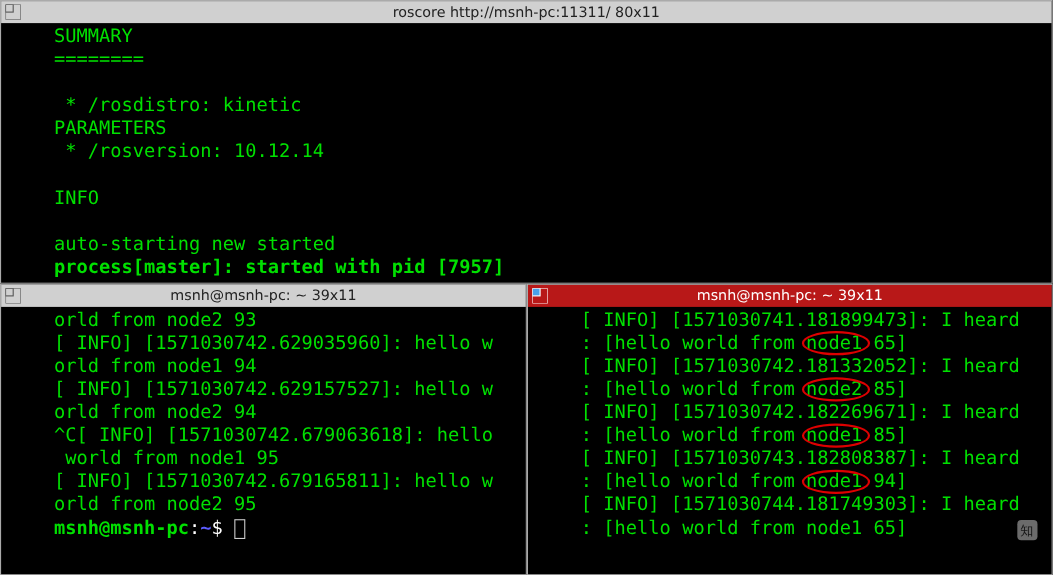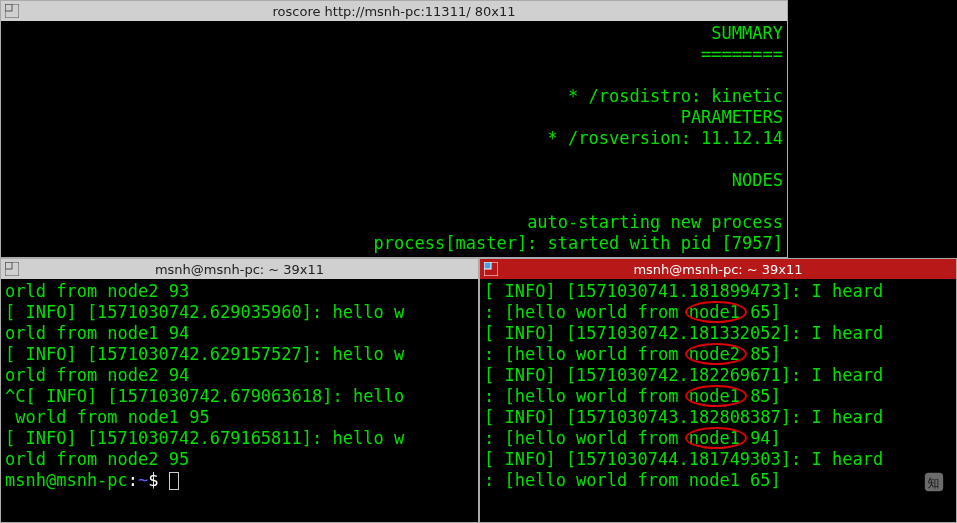--- a/index.html
+++ b/index.html
@@ -44,22 +44,23 @@
   transform: translateX(-50%);
   white-space: nowrap;
 }
 .term-body {
   padding: 2px 4px;
   color: #00e000;
   line-height: 21px;
   white-space: pre;
   font-weight: normal;
   overflow: hidden;
+  margin-left: 44px;
 }
-.bold { font-weight: normal; }
+.bold { font-weight: bold; }
 .prompt-white { color: #fff; }
 .cursor {
   display: inline-block;
   width: 10px;
   height: 18px;
   border: 1px solid #ccc;
   vertical-align: text-bottom;
 }
 .annot {
   position: absolute;
@@ -78,31 +79,31 @@
   pointer-events: none;
   display: flex;
   align-items: center;
   gap: 6px;
 }
 .watermark svg { opacity: 0.7; }
 </style>
 </head>
 <body>
 
-<div class="pane" style="left:0; top:0; width:788px; height:258px;text-align:right;">
+<div class="pane" style="left:0; top:0; width:957px; height:258px;">
   <div class="titlebar">
     <span class="tileicon">
       <svg width="14" height="14" viewBox="0 0 14 14">
           <rect x="0" y="0" width="14" height="14" fill="none" stroke="#555" stroke-width="1"></rect>
           <rect x="0" y="0" width="7" height="7" fill="none" stroke="#555" stroke-width="1"></rect>
         </svg>
     </span>
     <span class="title-text">roscore http://msnh-pc:11311/ 80x11</span>
   </div>
-  <div class="term-body" id="top-body"><div>SUMMARY</div><div>========</div><div>&nbsp;</div><div> * /rosdistro: kinetic</div><div>PARAMETERS</div><div> * /rosversion: 11.12.14</div><div>&nbsp;</div><div>NODES</div><div>&nbsp;</div><div>auto-starting new process</div><div class="bold">process[master]: started with pid [7957]</div></div>
+  <div class="term-body" id="top-body"><div>SUMMARY</div><div>========</div><div>&nbsp;</div><div> * /rosdistro: kinetic</div><div>PARAMETERS</div><div> * /rosversion: 10.12.14</div><div>&nbsp;</div><div>INFO</div><div>&nbsp;</div><div>auto-starting new started</div><div class="bold">process[master]: started with pid [7957]</div></div>
 </div>
 
 <div class="pane" style="left:0; top:258px; width:479px; height:265px;">
   <div class="titlebar">
     <span class="tileicon">
       <svg width="14" height="14" viewBox="0 0 14 14">
           <rect x="0" y="0" width="14" height="14" fill="none" stroke="#555" stroke-width="1"></rect>
           <rect x="0" y="0" width="7" height="7" fill="none" stroke="#555" stroke-width="1"></rect>
         </svg>
     </span>

